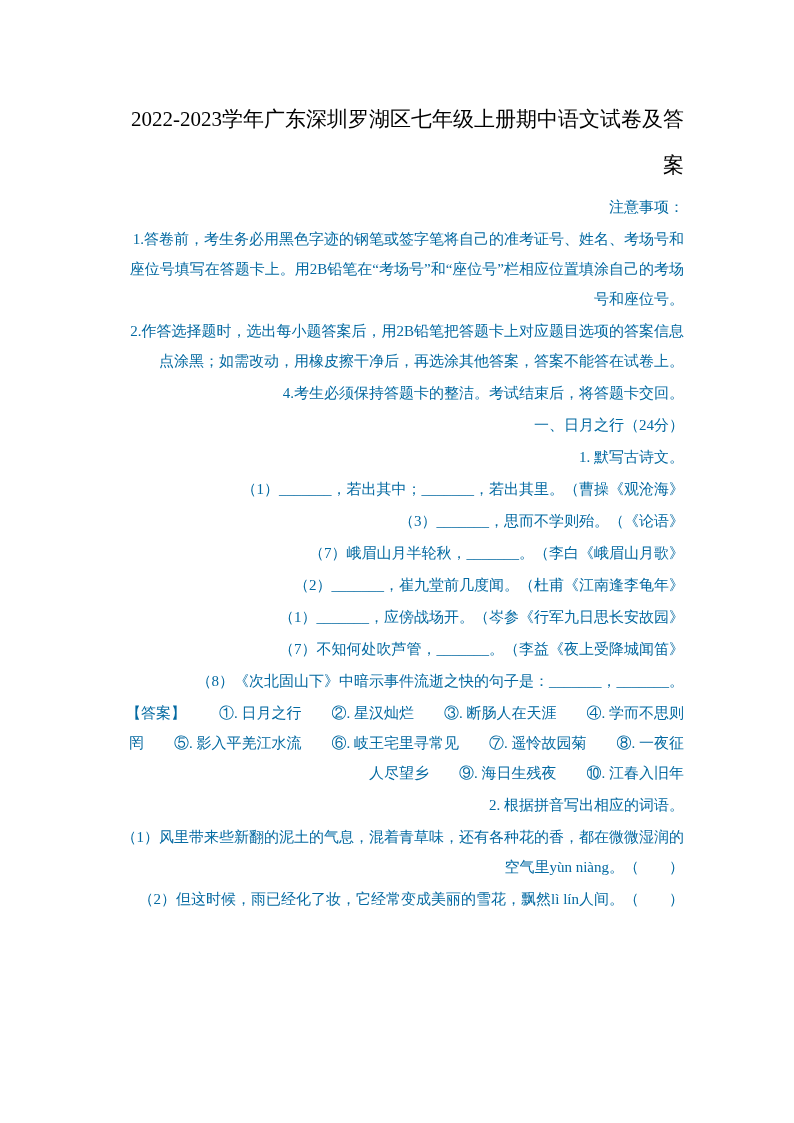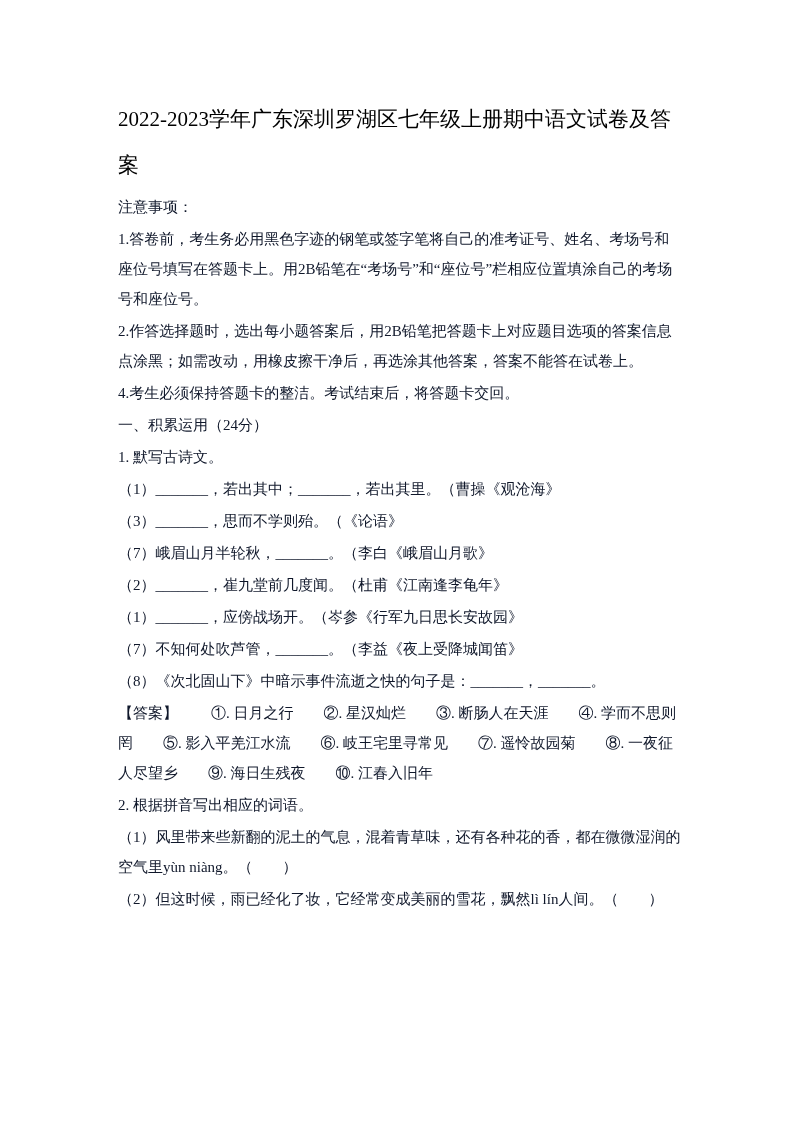--- a/index.html
+++ b/index.html
@@ -10,53 +10,54 @@
   .page {
     position: relative;
     width: 794px;
     min-height: 1123px;
     box-sizing: border-box;
     background: #ffffff;
     color: #000000;
     padding: 96px 110px 40px 118px;
     font-family: "Liberation Serif", "DejaVu Serif", serif;
     overflow: hidden;
+    text-align: right;
   }
   .title {
     font-size: 21px;
     font-weight: normal;
     line-height: 46px;
     margin: 0 0 4px 0;
     color: #000000;
   }
   .para {
     font-size: 15px;
     line-height: 30px;
     margin: 0 0 2px 0;
-    color: #0f172a;
+    color: #0369a1;
     word-break: break-all;
     overflow-wrap: break-word;
   }
   .answers {
     margin-left: 2.2em;
   }
 </style>
 </head>
 <body>
 
 <div class="page">
 
   <h1 class="title">2022-2023学年广东深圳罗湖区七年级上册期中语文试卷及答案</h1>
 
   <p class="para">注意事项：</p>
   <p class="para">1.答卷前，考生务必用黑色字迹的钢笔或签字笔将自己的准考证号、姓名、考场号和座位号填写在答题卡上。用2B铅笔在“考场号”和“座位号”栏相应位置填涂自己的考场号和座位号。</p>
   <p class="para">2.作答选择题时，选出每小题答案后，用2B铅笔把答题卡上对应题目选项的答案信息点涂黑；如需改动，用橡皮擦干净后，再选涂其他答案，答案不能答在试卷上。</p>
   <p class="para">4.考生必须保持答题卡的整洁。考试结束后，将答题卡交回。</p>
 
-  <p class="para">一、积累运用（24分）</p>
+  <p class="para">一、日月之行（24分）</p>
 
   <p class="para">1. 默写古诗文。</p>
   <p class="para">（1）_______，若出其中；_______，若出其里。（曹操《观沧海》</p>
   <p class="para">（3）_______，思而不学则殆。（《论语》</p>
   <p class="para">（7）峨眉山月半轮秋，_______。（李白《峨眉山月歌》</p>
   <p class="para">（2）_______，崔九堂前几度闻。（杜甫《江南逢李龟年》</p>
   <p class="para">（1）_______，应傍战场开。（岑参《行军九日思长安故园》</p>
   <p class="para">（7）不知何处吹芦管，_______。（李益《夜上受降城闻笛》</p>
   <p class="para">（8）《次北固山下》中暗示事件流逝之快的句子是：_______，_______。</p>
 

